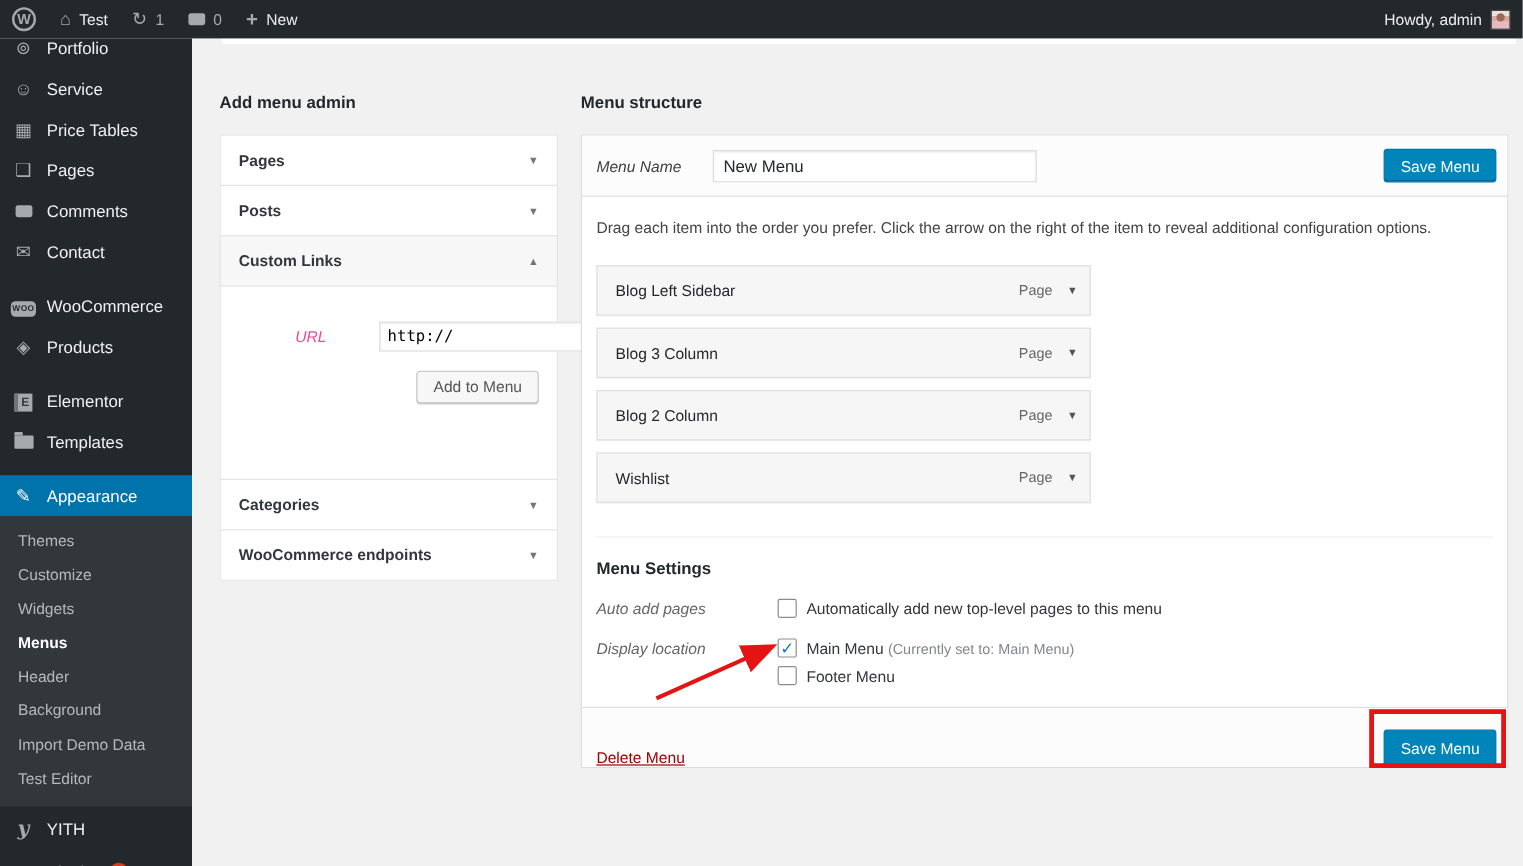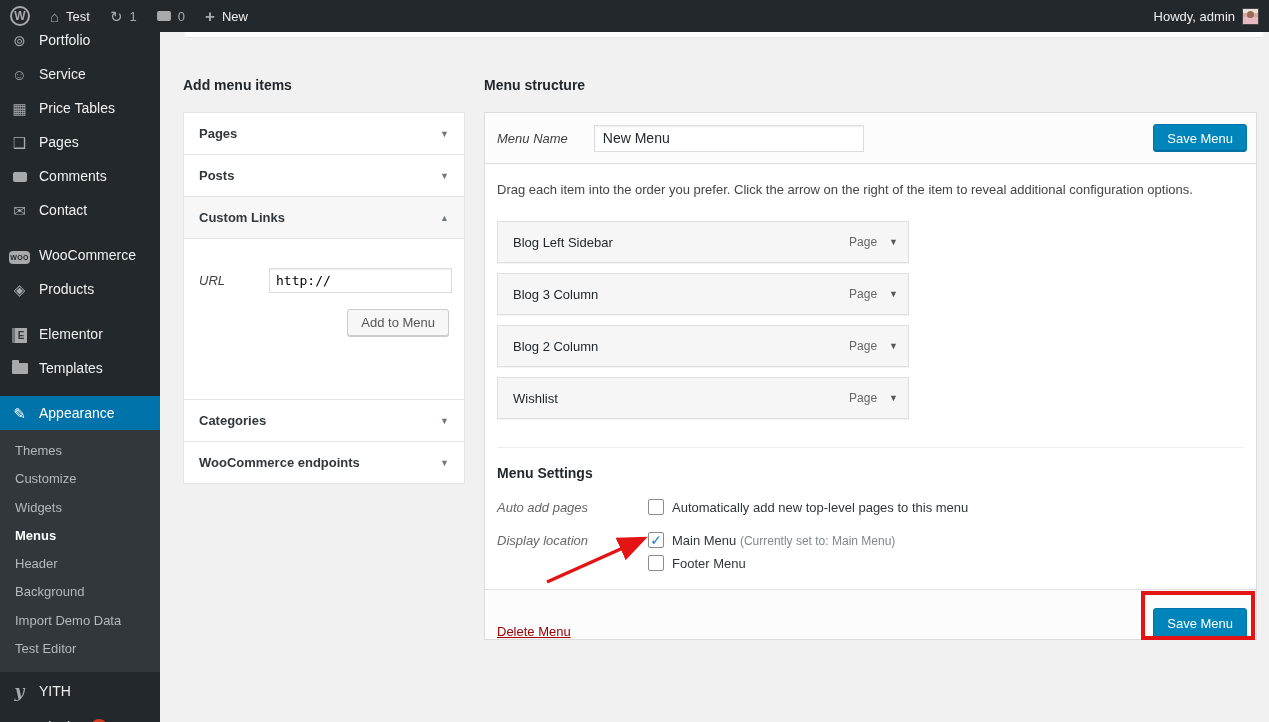--- a/index.html
+++ b/index.html
@@ -49,21 +49,21 @@
   
   .accordion { position:absolute; left:23px; top:80px; width:282px; }
   .acc-row { background:#fff; border:1px solid #e5e5e5; margin-top:-1px; height:43px; display:flex; align-items:center;
     justify-content:space-between; padding:0 15px; cursor:pointer; }
   .acc-row:first-child { margin-top:0; }
   .acc-row .acc-label { font-size:13px; font-weight:bold; color:#32373c; }
   .acc-arrow { color:#72777c; font-size:9px; }
   .acc-row.open { background:#f7f7f7; }
   .cl-body { background:#fff; border:1px solid #e5e5e5; margin-top:-1px; padding:29px 15px 20px; height:162px; }
   .cl-row { display:flex; align-items:center; margin-bottom:16px; }
-  .cl-label { width:70px; font-style:italic; color:#404040; font-size:13px; flex:none; }
+  .cl-label { width:70px; font-style:italic; color:#ec4899; font-size:13px; flex:none;margin-left:47px; }
   .cl-input { flex:1; height:25px; border:1px solid #ddd; background:#fff; padding:2px 6px; font-size:13px;
     box-shadow:inset 0 1px 2px rgba(0,0,0,.07); }
   .mono { font-family:"DejaVu Sans Mono","Liberation Mono",monospace; }
   .cl-btn-row { text-align:right; }
   .btn-secondary { background:#f7f7f7; border:1px solid #ccc; border-radius:3px; color:#555; font-size:13px;
     padding:5px 13px; cursor:pointer; box-shadow:0 1px 0 #ccc; font-family:inherit; }
 
   
   .structure-panel { position:absolute; left:324px; top:80px; width:773px; height:528px; background:#fff; border:1px solid #dcdcde; }
   .panel-header { position:absolute; left:0; top:0; right:0; height:51px; background:#fcfcfc; border-bottom:1px solid #dfdfdf;
@@ -196,21 +196,21 @@
       <span class="side-icon">⌁</span>
       <span>Plugins</span>
       <span class="update-badge"></span>
     </div>
   </div>
 </div>
 
 <div class="content">
   <div class="top-sliver"></div>
 
-  <div class="col-title" style="left:23px">Add menu items</div>
+  <div class="col-title" style="left:23px">Add menu admin</div>
   <div class="col-title" style="left:324px">Menu structure</div>
 
   <div class="accordion">
     <div class="acc-row">
       <span class="acc-label">Pages</span>
       <span class="acc-arrow">▼</span>
     </div>
     <div class="acc-row">
       <span class="acc-label">Posts</span>
       <span class="acc-arrow">▼</span>

